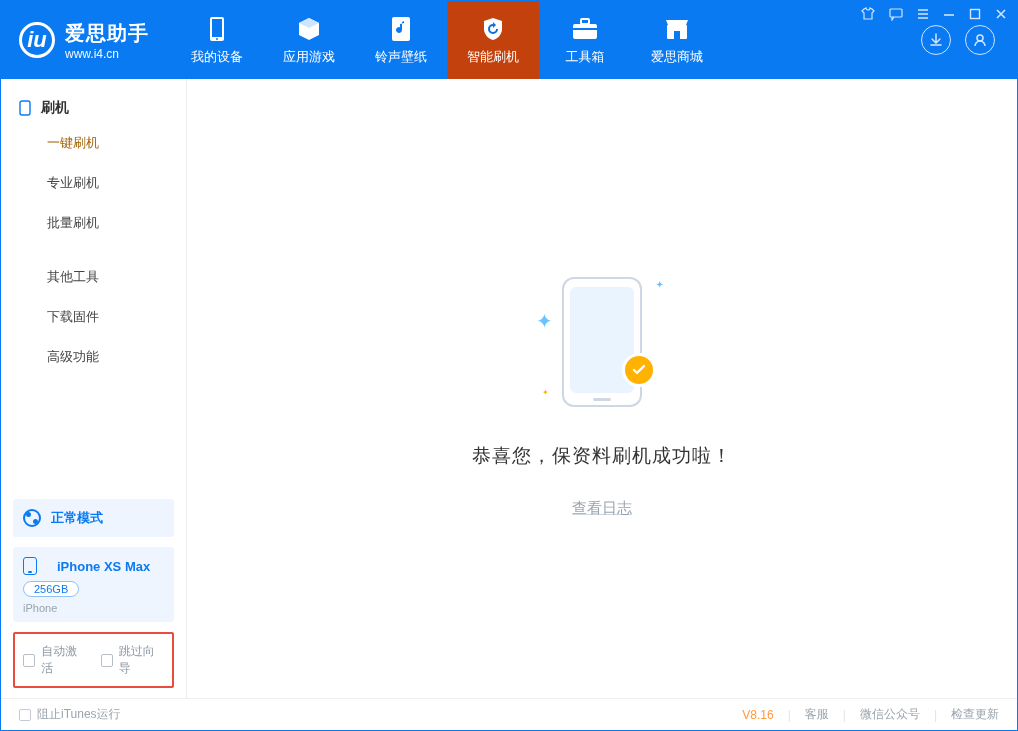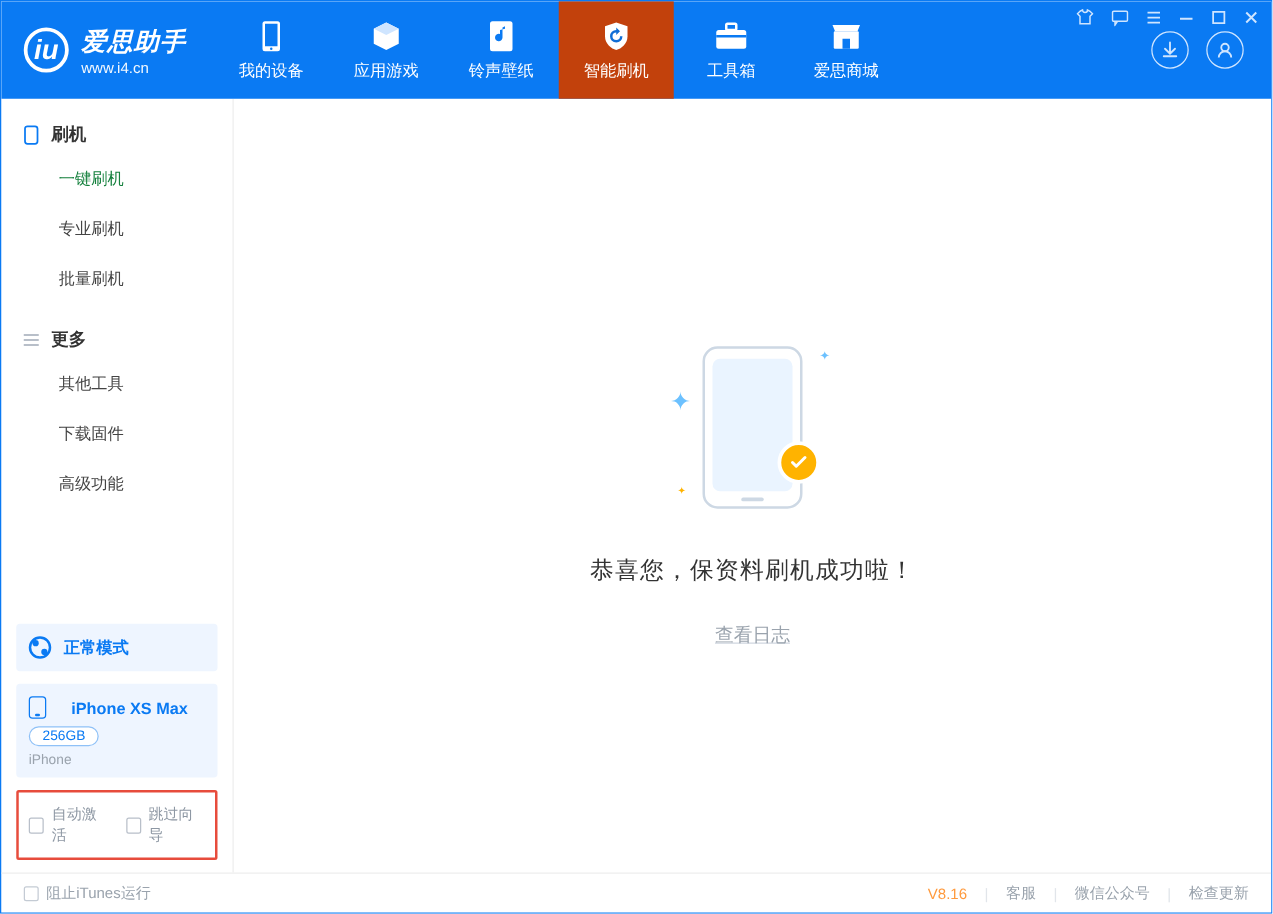--- a/index.html
+++ b/index.html
@@ -4,39 +4,39 @@
 <style>
 * { margin: 0; padding: 0; box-sizing: border-box; }
 body { font-family: "Microsoft YaHei", "PingFang SC", sans-serif; background: #fff; }
 .window { width: 1018px; height: 731px; border: 1px solid #0a7af3; display: flex; flex-direction: column; overflow: hidden; position: relative; }
 
 
 .header { height: 78px; background: #0a7af3; display: flex; align-items: stretch; color: #fff; position: relative; justify-content: flex-end; }
 .logo-area { display:flex; align-items:center; padding: 0 22px 0 18px; }
 .logo-badge { width:36px; height:36px; border-radius:50%; border:3px solid #fff; display:flex; align-items:center; justify-content:center; font-weight:900; font-size:22px; color:#fff; font-style:italic; }
 .logo-text { margin-left:10px; }
-.logo-text .cn { font-size:20px; font-weight:700; letter-spacing:1px;font-style:italic; }
+.logo-text .cn { font-size:20px; font-weight:700; letter-spacing:1px; }
 .logo-text .url { font-size:12px; opacity:.95; }
 .navtabs { display:flex; }
 .navtab { width:92px; display:flex; flex-direction:column; align-items:center; justify-content:center; font-size:13px; cursor:pointer; }
 .navtab.active { background:#c2410c; }
 .navtab .icon { height:30px; display:flex; align-items:center; justify-content:center; margin-bottom:4px; }
 .winctrls { position:absolute; top:6px; right:10px; display:flex; gap:14px; align-items:center; color:#cfe5ff; }
 .winctrls span { cursor:pointer; font-size:14px; display:inline-flex; }
 .header-right { margin-left:auto; display:flex; align-items:center; padding-right:22px; gap:14px; }
 .circbtn { width:30px; height:30px; border:1.5px solid #cfe5ff; border-radius:50%; display:flex; align-items:center; justify-content:center; color:#cfe5ff; cursor:pointer; }
 
 
 .body { flex:1; display:flex; min-height:0; }
 .sidebar { width:186px; border-right:1px solid #eee; display:flex; flex-direction:column; }
 .side-group { padding-top:14px; }
 .side-head { display:flex; align-items:center; gap:8px; padding: 6px 16px; color:#333; font-size:14px; font-weight:700; }
 .side-head .hicon { width:16px; height:16px; display:flex; align-items:center; justify-content:center; color:#0a7af3; }
 .side-item { padding: 11px 16px 11px 46px; font-size:13px; color:#444; cursor:pointer; }
-.side-item.active { color:#15803d; }
+.side-item.active { color:#a16207; }
 
 .side-bottom { margin-top:auto; padding:10px 12px 10px 12px; }
 .mode-card { background:#eef5ff; border-radius:3px; padding:10px 10px; display:flex; align-items:center; gap:10px; color:#0a7af3; font-size:13px; font-weight:600; margin-bottom:10px; }
 .mode-card .mi { width:18px; height:18px; border-radius:50%; border:2px solid #0a7af3; position:relative; }
 .mode-card .mi::before, .mode-card .mi::after { content:''; position:absolute; width:5px; height:5px; border-radius:50%; background:#0a7af3; }
 .mode-card .mi::before { top:1px; left:1px; }
 .mode-card .mi::after { bottom:1px; right:1px; }
 
 .device-card { background:#eef5ff; border-radius:3px; padding:10px 10px 8px 10px; }
 .device-card .row1 { display:flex; align-items:center; gap:20px; color:#0a7af3; font-size:13px; font-weight:700; }
@@ -203,28 +203,20 @@
                 <rect x="2" y="1" width="10" height="14" rx="2" fill="none" stroke="#0a7af3" stroke-width="1.4"></rect>
               </svg>
             </span>
           <span>刷机</span>
         </div>
         <div class="side-item active">一键刷机</div>
         <div class="side-item">专业刷机</div>
         <div class="side-item">批量刷机</div>
       </div>
       <div class="side-group">
-        <div class="side-head">
-          <span class="hicon" style="color:#b8bfc9">
-              <svg width="14" height="12" viewBox="0 0 14 12">
-                <path d="M1 2 h12 M1 6 h12 M1 10 h12" stroke="#b8bfc9" stroke-width="1.6"></path>
-              </svg>
-            </span>
-          <span>更多</span>
-        </div>
         <div class="side-item">其他工具</div>
         <div class="side-item">下载固件</div>
         <div class="side-item">高级功能</div>
       </div>
 
       <div class="side-bottom">
         <div class="mode-card">
           <span class="mi"></span>
           <span>正常模式</span>
         </div>

